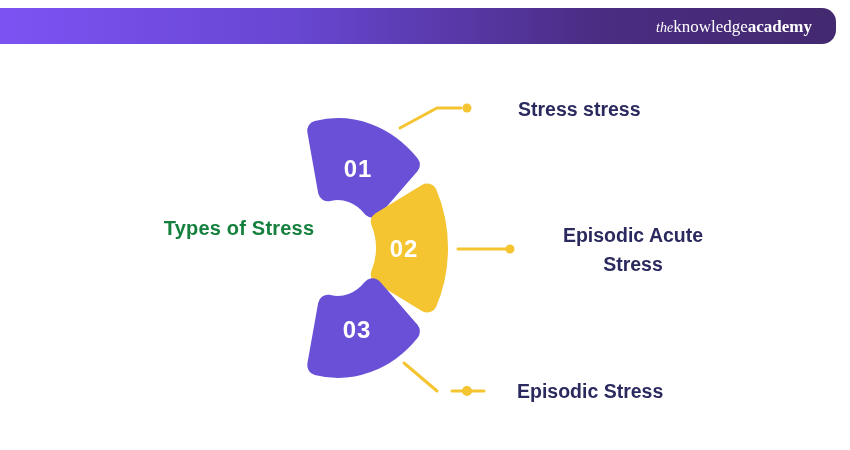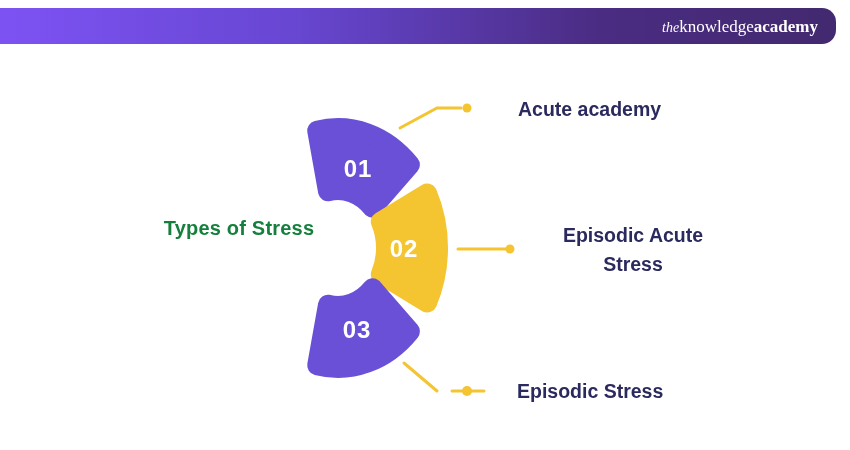--- a/index.html
+++ b/index.html
@@ -11,21 +11,21 @@
     overflow:hidden;
   }
   .stage{position:absolute;inset:0;width:850px;height:450px;}
 
   
   .header-bar{
     position:absolute;left:0;top:8px;width:836px;height:36px;
     background:linear-gradient(90deg,#7d52f3 0%,#6847d2 35%,#4a2c82 72%,#43296f 100%);
     border-radius:0 14px 14px 0;
     display:flex;align-items:center;justify-content:flex-end;
-    padding-right:18px;box-sizing:border-box;
+    padding-right:24px;box-sizing:border-box;
   }
   .brand{
     color:#ffffff;
     font-family:"Liberation Serif",serif;
     font-size:17px;line-height:1;white-space:nowrap;
   }
   .brand .the{font-style:italic;font-size:14px;}
   .brand .mid{font-weight:400;}
   .brand .bold{font-weight:700;}
 
@@ -87,17 +87,17 @@
     <circle cx="467" cy="108" r="4.5" fill="#F4C431"></circle>
 
     <line class="connector" x1="458" y1="249" x2="506" y2="249" stroke="#F4C431"></line>
     <circle cx="510" cy="249" r="4.5" fill="#F4C431"></circle>
 
     <line class="connector" x1="404" y1="363" x2="437" y2="391" stroke="#F4C431"></line>
     <line class="connector" x1="452" y1="391" x2="484" y2="391" stroke="#F4C431"></line>
     <circle cx="467" cy="391" r="5" fill="#F4C431"></circle>
   </svg>
 
-  <div class="seg-label label-acute">Acute academy</div>
+  <div class="seg-label label-acute">Stress stress</div>
   <div class="seg-label label-episodic">Episodic Acute Stress</div>
   <div class="seg-label label-chronic">Episodic Stress</div>
 
 </div>
 
 </body></html>

